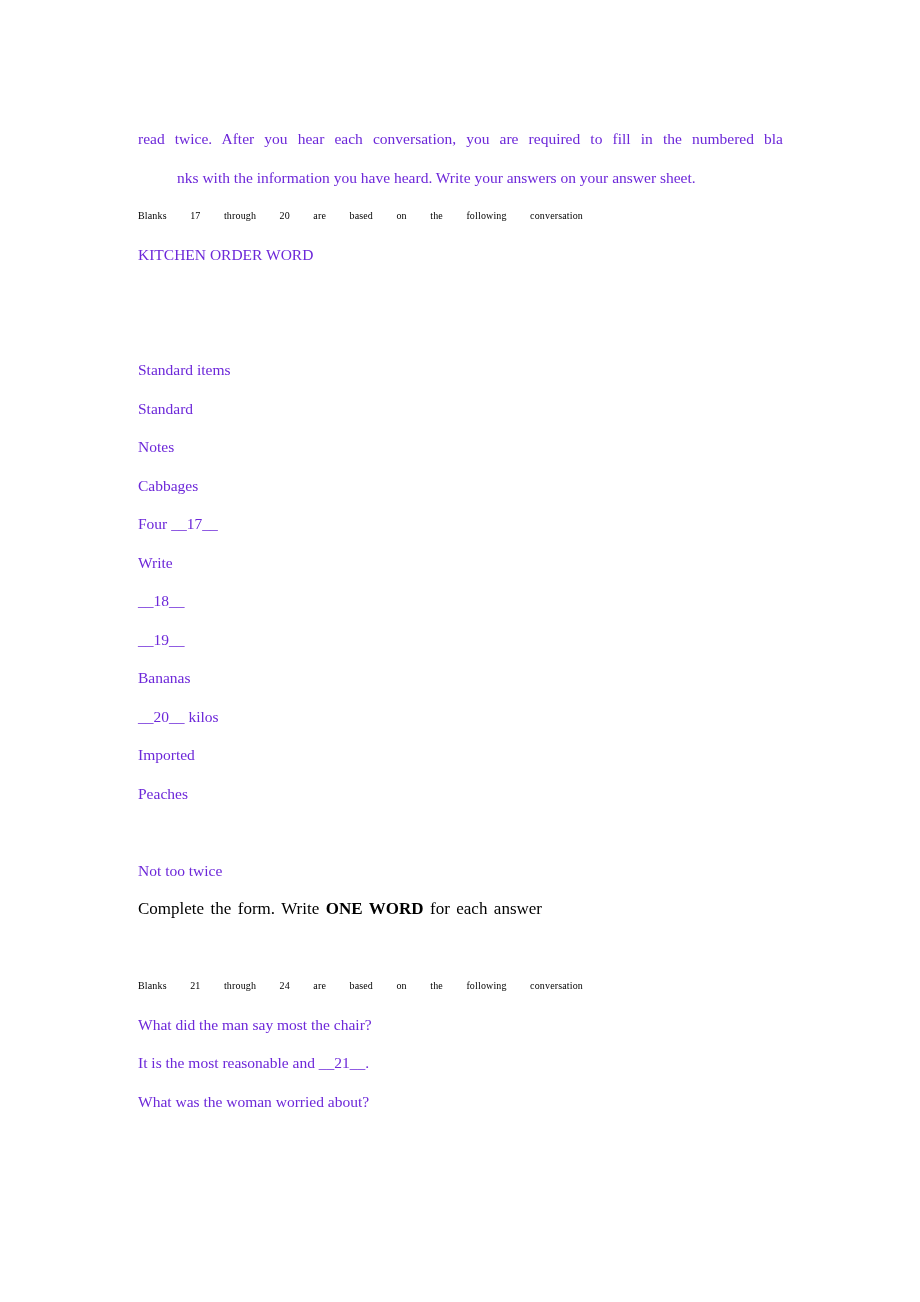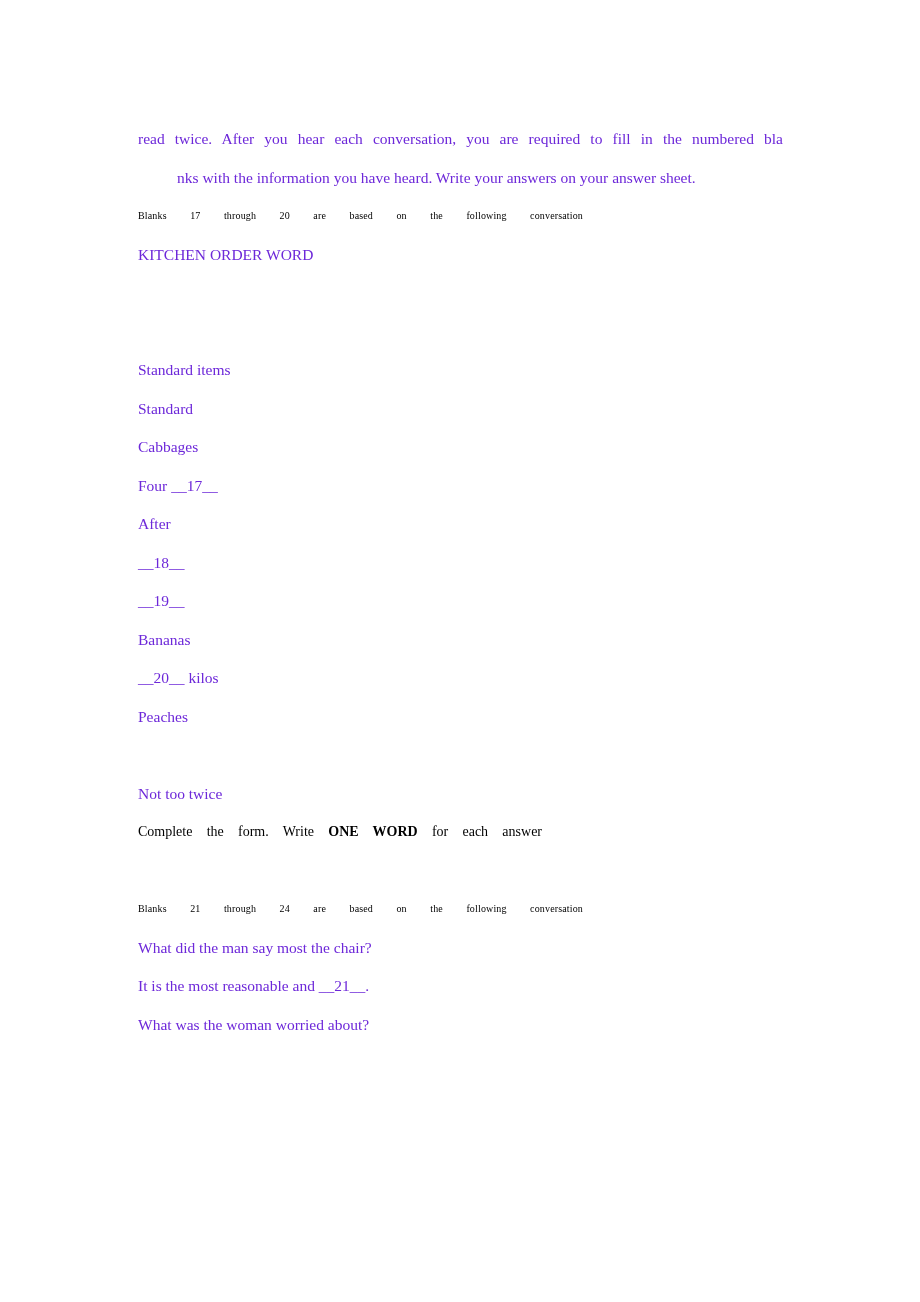--- a/index.html
+++ b/index.html
@@ -61,21 +61,21 @@
     height: 38.5px;
     width: 445px;
     text-align: justify;
     text-align-last: justify;
     white-space: normal;
     letter-spacing: 0.15px;
   }
 
   
   .instruction {
-    font-size: 14px;
+    font-size: 17px;
     line-height: 38.5px;
     height: 38.5px;
     width: 404px;
     text-align: justify;
     text-align-last: justify;
     white-space: normal;
     font-family: Liberation Serif, serif;
   }
 
   .instruction b,
@@ -101,28 +101,30 @@
     <div class="line just-last">nks with the information you have heard. Write your answers on your answer sheet.</div>
 
     <div class="blanks-head">Blanks 17 through 20 are based on the following conversation</div>
 
     <div class="line">KITCHEN ORDER WORD</div>
 
     <div class="gap-3"></div>
 
     <div class="line">Standard items</div>
     <div class="line">Standard</div>
+    <div class="line">Notes</div>
 
     <div class="line">Cabbages</div>
     <div class="line blank">Four __17__</div>
-    <div class="line">After</div>
+    <div class="line">Write</div>
     <div class="line blank">__18__</div>
     <div class="line blank">__19__</div>
     <div class="line">Bananas</div>
     <div class="line blank">__20__ kilos</div>
+    <div class="line">Imported</div>
     <div class="line">Peaches</div>
 
     <div class="gap-1"></div>
 
     <div class="line">Not too twice</div>
 
     <div class="instruction">
       <span>Complete the form. Write</span>
       <b>ONE WORD</b>
       <span>for each answer</span>

